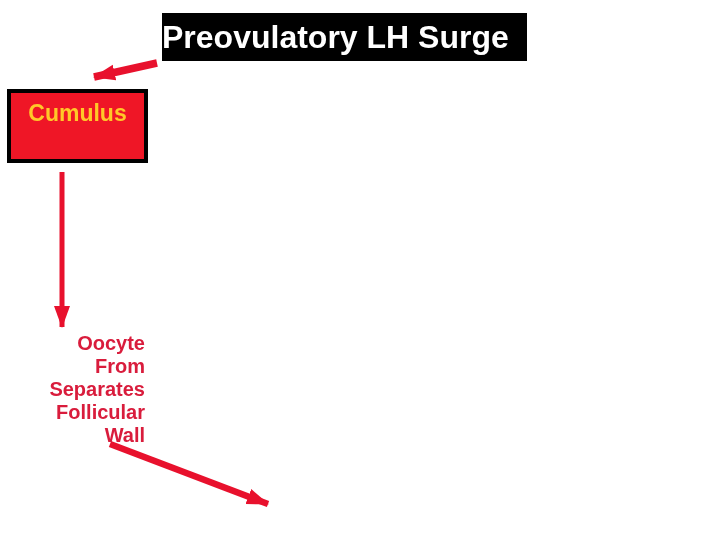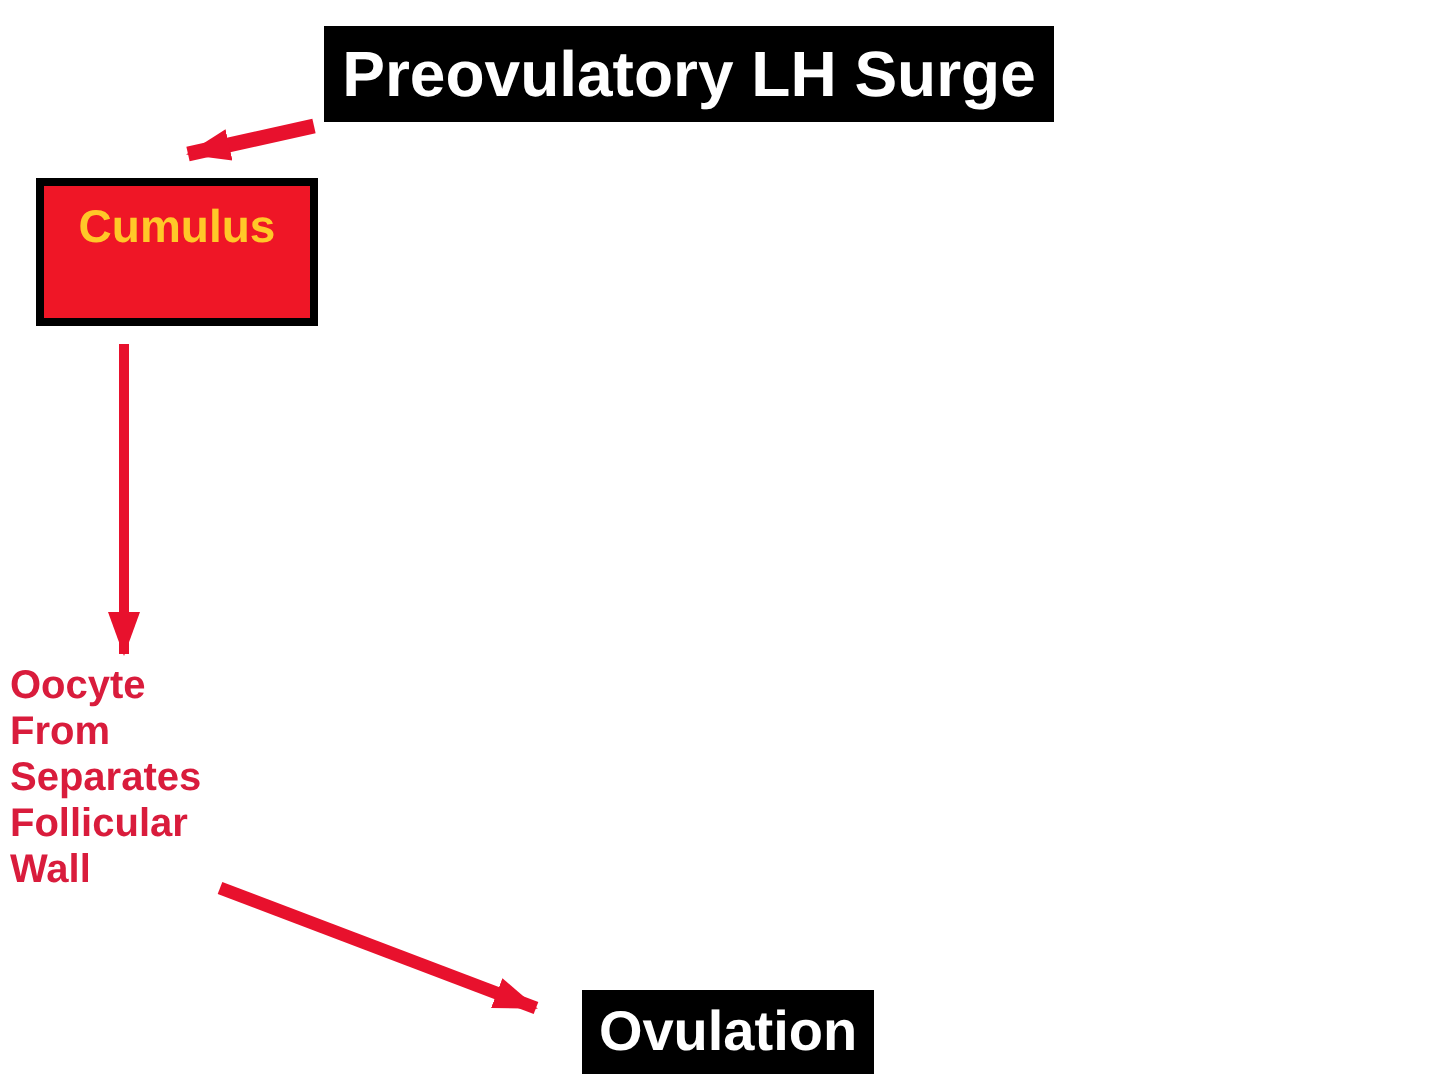--- a/index.html
+++ b/index.html
@@ -31,53 +31,52 @@
     white-space: nowrap;
   }
   .lh-surge-box {
     left: 162px;
     top: 13px;
     width: 365px;
     height: 48px;
     line-height: 48px;
     font-size: 32px;
     box-sizing: border-box;
-    text-align: center;
   }
   .ovulation-box {
     left: 291px;
     top: 495px;
     width: 146px;
     height: 42px;
     line-height: 42px;
     font-size: 28px;
     text-align: center;
   }
   .cumulus-box {
     position: absolute;
-    left: 18px;
+    left: 7px;
     top: 89px;
     width: 141px;
     height: 74px;
     box-sizing: border-box;
     background: #EF1626;
     border: 4px solid #000000;
     color: #FFC828;
     font-weight: bold;
     font-size: 23px;
     line-height: 27px;
     text-align: center;
     padding-top: 7px;
   }
   .oocyte-label {
     position: absolute;
     left: 5px;
     top: 332px;
     width: 140px;
-    text-align: left;
+    text-align: right;
     color: #D91C3C;
     font-weight: bold;
     font-size: 20px;
     line-height: 23px;
   }
 </style>
 </head>
 <body>
 
 <div class="slide">
@@ -102,17 +101,14 @@
   </div>
 
   <div class="oocyte-label">
     <div>Oocyte</div>
     <div>From</div>
     <div>Separates</div>
     <div>Follicular</div>
     <div>Wall</div>
   </div>
 
-  <div class="black-box ovulation-box">
-    <span>Ovulation</span>
-  </div>
 
 </div>
 
 </body></html>

